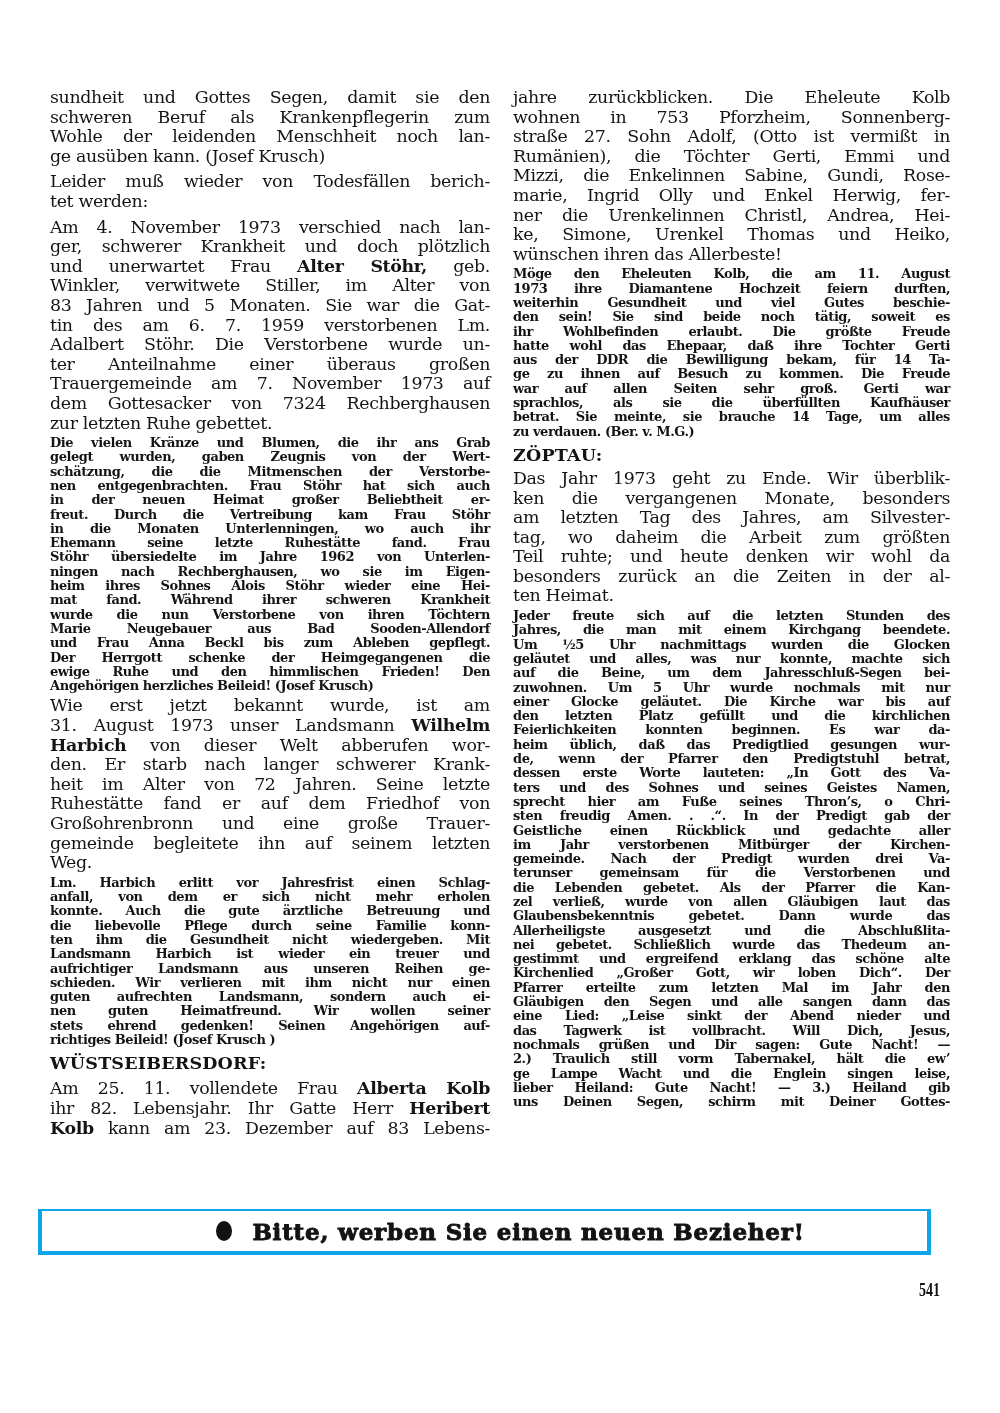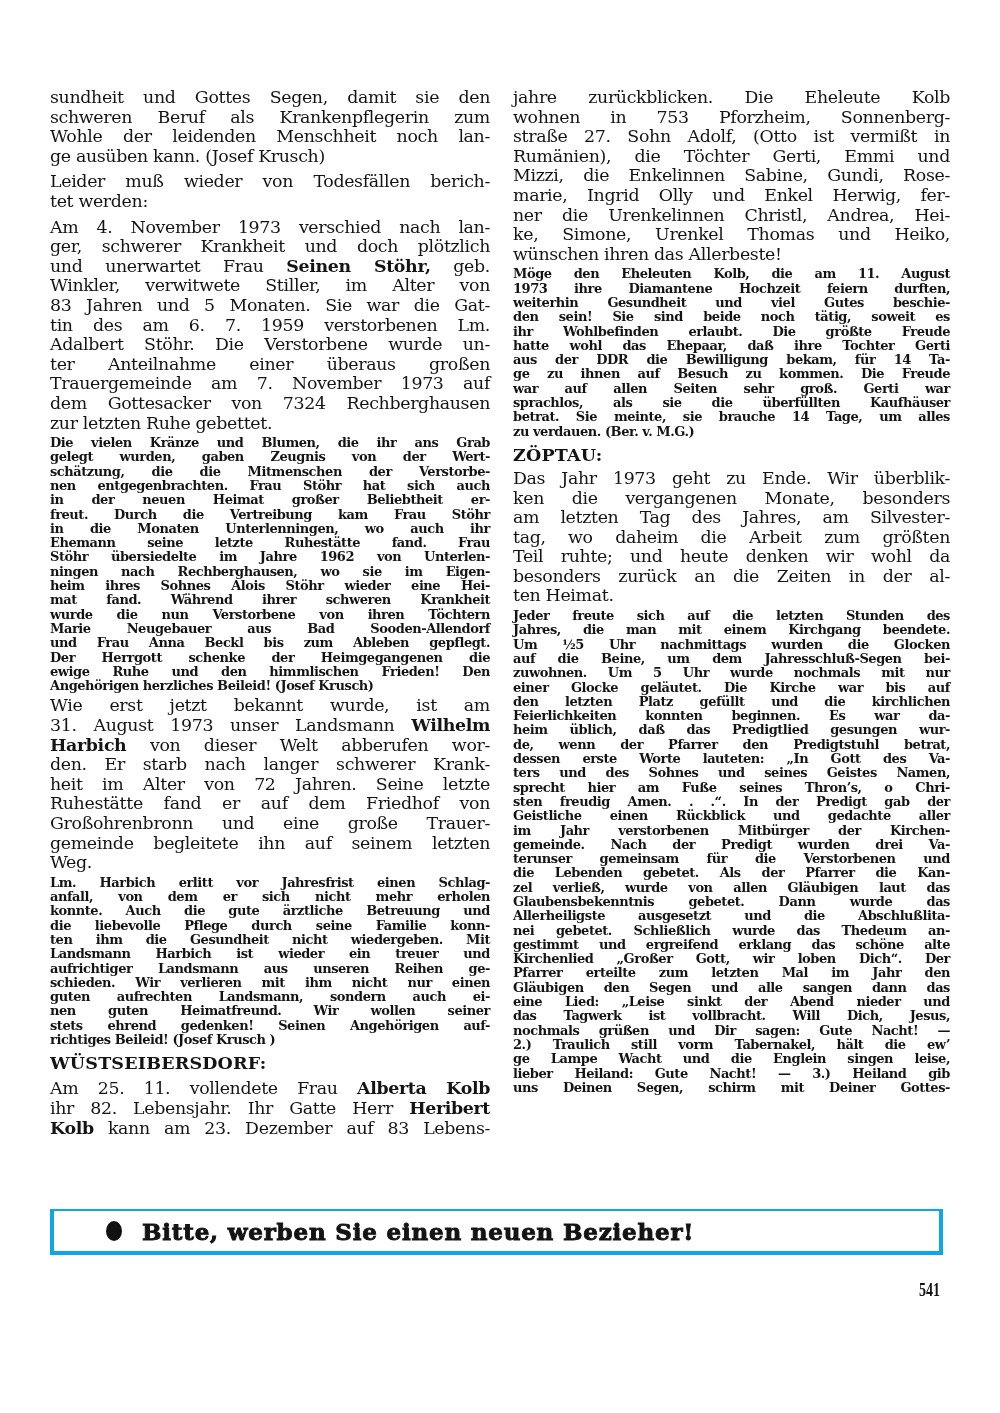--- a/index.html
+++ b/index.html
@@ -9,21 +9,21 @@
     .col-right { left: 513px; width: 437px; }
     .para { margin: 0; }
     .line { display: block; text-align: justify; text-align-last: justify; white-space: nowrap; }
     .line.last { text-align-last: left; }
     .big { font-family: "DejaVu Serif", serif; font-size: 17.4px; line-height: 19.6px; letter-spacing: -0.35px; }
     .small { font-family: "DejaVu Serif", serif; font-size: 13px; line-height: 14.3px; letter-spacing: -0.45px; font-weight: 600; }
     .big + .small, .small + .big { margin-top: 3px; }
     .big + .big { margin-top: 6px; }
     .heading { font-family: "DejaVu Serif", serif; font-weight: bold; font-size: 17.5px; line-height: 21px; letter-spacing: 0.2px; margin: 6px 0 3px 0; }
     b.nm { font-weight: bold; }
-    .banner { position: absolute; left: 50px; top: 1209px; width: 893px; height: 46px; border: 4px solid #0ea5e9; border-top-width: 2px; box-sizing: border-box; display: flex; align-items: center; }
+    .banner { position: absolute; left: 38px; top: 1209px; width: 893px; height: 46px; border: 4px solid #0ea5e9; border-top-width: 2px; box-sizing: border-box; display: flex; align-items: center; justify-content: center; }
     .banner-dot { width: 16px; height: 20px; border-radius: 50%; background: #111; margin-left: 52px; margin-right: 20px; }
     .banner-text { font-family: "DejaVu Serif", serif; font-weight: 900; font-size: 23px; letter-spacing: 0.8px; -webkit-text-stroke: 0.9px #111; }
     .page-number { position: absolute; left: 919px; top: 1280px; font-family: "Liberation Serif", serif; font-size: 18px; font-weight: bold; transform: scaleX(0.78); transform-origin: left top; }
   </style>
 </head>
 <body>
 
 <div class="col col-left">
   <div class="para big">
       <span class="line">sundheit und Gottes Segen, damit sie den</span>
@@ -34,21 +34,21 @@
   <div class="para big">
       <span class="line">Leider muß wieder von Todesfällen berich-</span>
       <span class="line last">tet werden:</span>
     </div>
 
   <div class="para big">
     <div>
         <span class="line">Am 4. November 1973 verschied nach lan-</span>
         <span class="line">ger, schwerer Krankheit und doch plötzlich</span>
       </div>
-    <span class="line"><span>und unerwartet Frau</span> <b class="nm">Seinen Stöhr,</b> <span>geb.</span></span>
+    <span class="line"><span>und unerwartet Frau</span> <b class="nm">Alter Stöhr,</b> <span>geb.</span></span>
     <div>
         <span class="line">Winkler, verwitwete Stiller, im Alter von</span>
         <span class="line">83 Jahren und 5 Monaten. Sie war die Gat-</span>
         <span class="line">tin des am 6. 7. 1959 verstorbenen Lm.</span>
         <span class="line">Adalbert Stöhr. Die Verstorbene wurde un-</span>
         <span class="line">ter Anteilnahme einer überaus großen</span>
         <span class="line">Trauergemeinde am 7. November 1973 auf</span>
         <span class="line">dem Gottesacker von 7324 Rechberghausen</span>
         <span class="line last">zur letzten Ruhe gebettet.</span>
       </div>
@@ -146,20 +146,21 @@
       <span class="line">am letzten Tag des Jahres, am Silvester-</span>
       <span class="line">tag, wo daheim die Arbeit zum größten</span>
       <span class="line">Teil ruhte; und heute denken wir wohl da</span>
       <span class="line">besonders zurück an die Zeiten in der al-</span>
       <span class="line last">ten Heimat.</span>
     </div>
   <div class="para small">
       <span class="line">Jeder freute sich auf die letzten Stunden des</span>
       <span class="line">Jahres, die man mit einem Kirchgang beendete.</span>
       <span class="line">Um ½5 Uhr nachmittags wurden die Glocken</span>
+      <span class="line">geläutet und alles, was nur konnte, machte sich</span>
       <span class="line">auf die Beine, um dem Jahresschluß-Segen bei-</span>
       <span class="line">zuwohnen. Um 5 Uhr wurde nochmals mit nur</span>
       <span class="line">einer Glocke geläutet. Die Kirche war bis auf</span>
       <span class="line">den letzten Platz gefüllt und die kirchlichen</span>
       <span class="line">Feierlichkeiten konnten beginnen. Es war da-</span>
       <span class="line">heim üblich, daß das Predigtlied gesungen wur-</span>
       <span class="line">de, wenn der Pfarrer den Predigtstuhl betrat,</span>
       <span class="line">dessen erste Worte lauteten: „In Gott des Va-</span>
       <span class="line">ters und des Sohnes und seines Geistes Namen,</span>
       <span class="line">sprecht hier am Fuße seines Thron’s, o Chri-</span>

